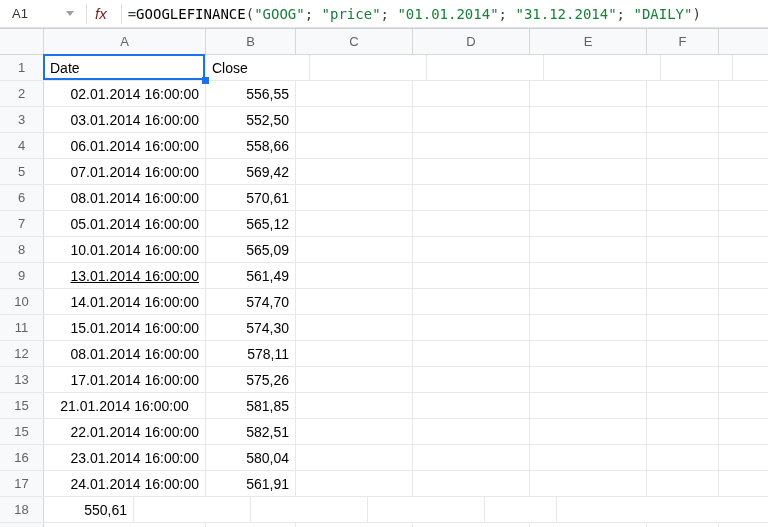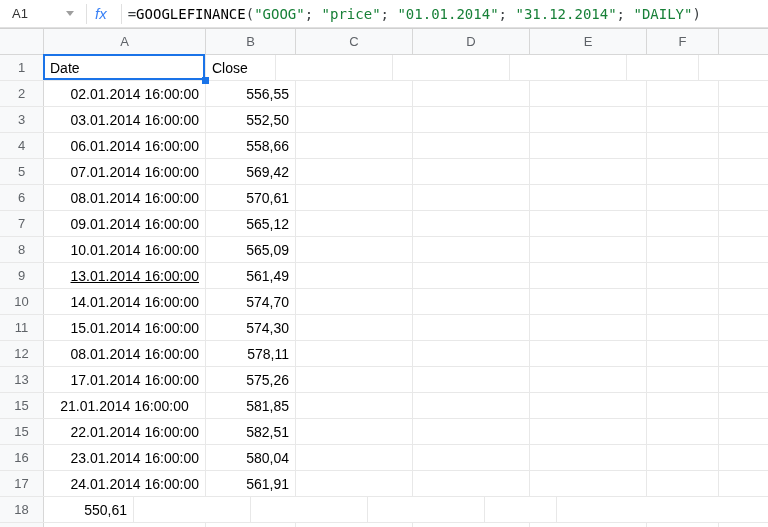--- a/index.html
+++ b/index.html
@@ -36,21 +36,21 @@
     border-left: 4px solid transparent;
     border-right: 4px solid transparent;
     border-top: 5px solid #9e9e9e;
   }
   .divider-v {
     width: 1px; height: 20px; background: #e0e0e0;
     margin: 0 6px;
   }
   .fx {
     font-style: italic;
-    color: #3b82f6;
+    color: #7f1d1d;
     font-size: 15px;
     margin: 0 8px 0 2px;
   }
   .formula-input {
     flex: 1;
     font-family: "Consolas", "Menlo", monospace;
     font-size: 14px;
     white-space: nowrap;
     overflow: hidden;
     color: #222;
@@ -149,21 +149,21 @@
         <div class="colh" style="width: 90px;">B</div>
         <div class="colh" style="width: 117px;">C</div>
         <div class="colh" style="width: 117px;">D</div>
         <div class="colh" style="width: 117px;">E</div>
         <div class="colh" style="width: 72px;">F</div>
       </div>
     <div class="rows" id="rows">
         <div class="row">
           <div class="rowh">1</div>
           <div class="cell l" style="width: 162px;">Date</div>
-          <div class="cell l" style="width: 70px;">Close</div>
+          <div class="cell l" style="width: 104px;">Close</div>
           <div class="cell" style="width: 117px;"></div>
           <div class="cell" style="width: 117px;"></div>
           <div class="cell" style="width: 117px;"></div>
           <div class="cell" style="width: 72px;"></div>
         </div>
         <div class="row">
           <div class="rowh">2</div>
           <div class="cell r" style="width: 162px;">02.01.2014 16:00:00</div>
           <div class="cell r" style="width: 90px;">556,55</div>
           <div class="cell" style="width: 117px;"></div>
@@ -202,21 +202,21 @@
           <div class="rowh">6</div>
           <div class="cell r" style="width: 162px;">08.01.2014 16:00:00</div>
           <div class="cell r" style="width: 90px;">570,61</div>
           <div class="cell" style="width: 117px;"></div>
           <div class="cell" style="width: 117px;"></div>
           <div class="cell" style="width: 117px;"></div>
           <div class="cell" style="width: 72px;"></div>
         </div>
         <div class="row">
           <div class="rowh">7</div>
-          <div class="cell r" style="width: 162px;">09.01.2014 16:00:00</div>
+          <div class="cell r" style="width: 162px;">05.01.2014 16:00:00</div>
           <div class="cell r" style="width: 90px;">565,12</div>
           <div class="cell" style="width: 117px;"></div>
           <div class="cell" style="width: 117px;"></div>
           <div class="cell" style="width: 117px;"></div>
           <div class="cell" style="width: 72px;"></div>
         </div>
         <div class="row">
           <div class="rowh">8</div>
           <div class="cell r" style="width: 162px;">10.01.2014 16:00:00</div>
           <div class="cell r" style="width: 90px;">565,09</div>

